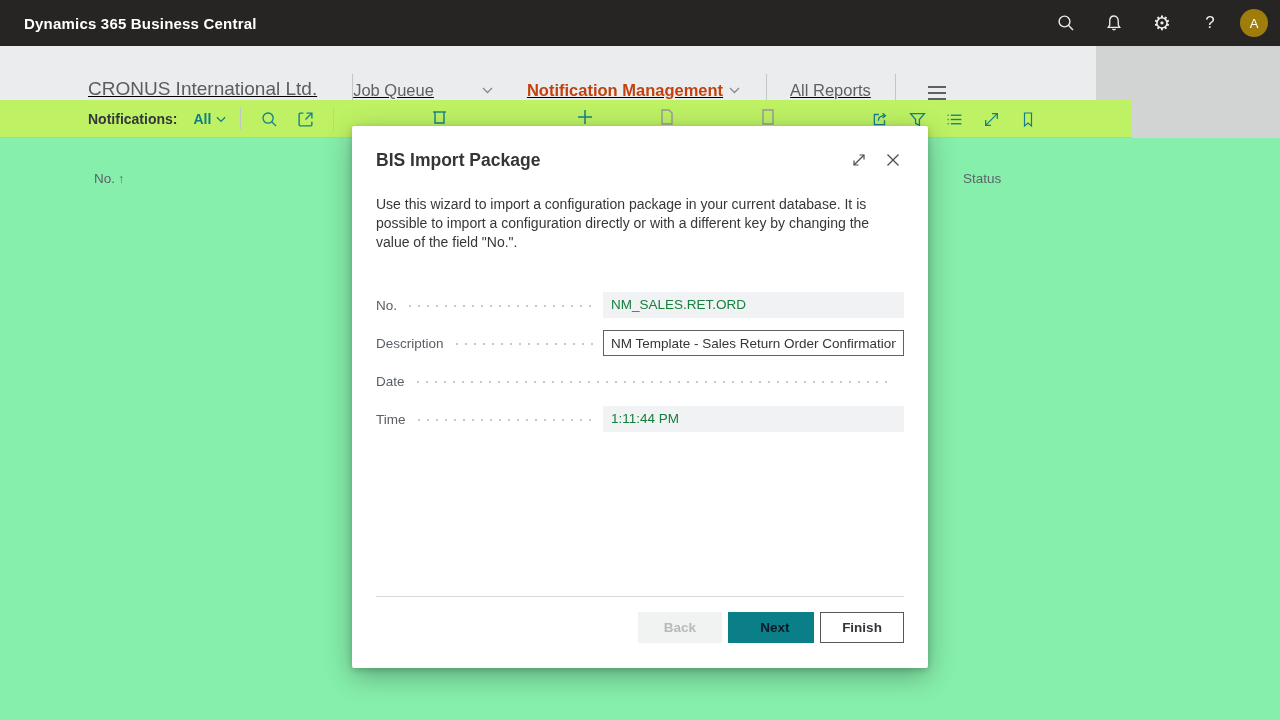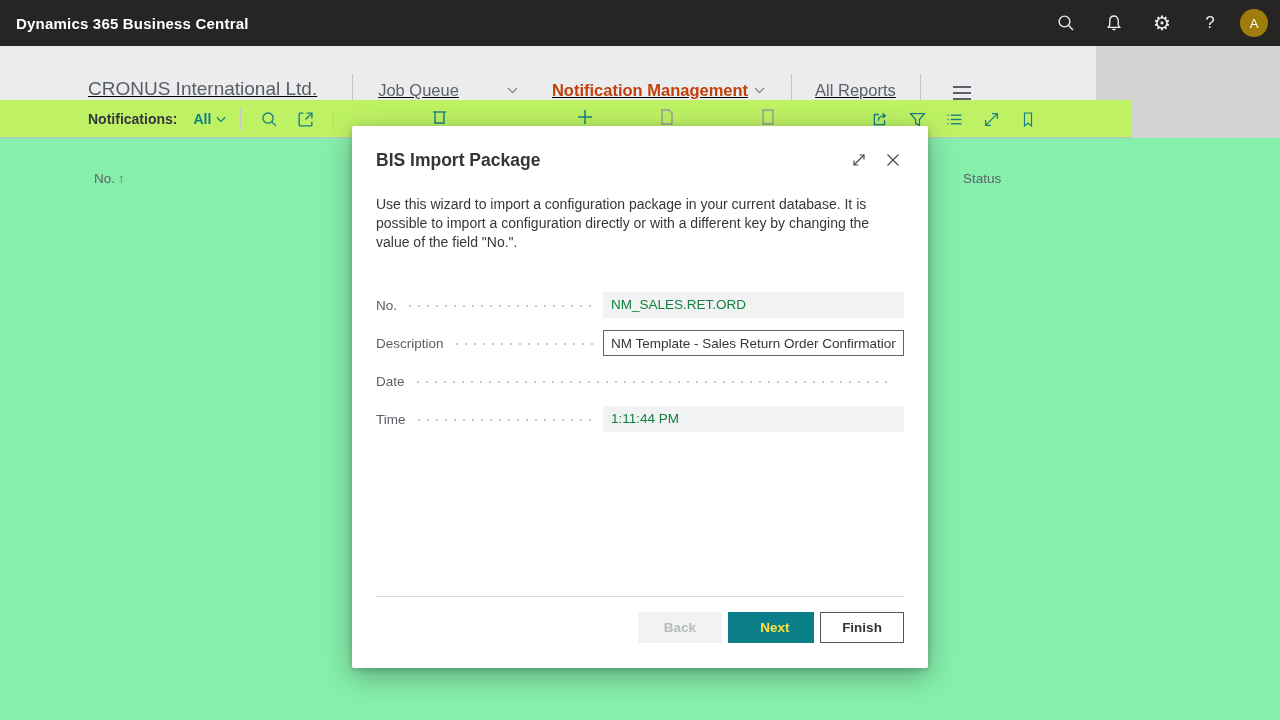--- a/index.html
+++ b/index.html
@@ -1,21 +1,21 @@
 <!DOCTYPE html>
 <html><head>
 <meta charset="utf-8">
 <style>
   * { margin:0; padding:0; box-sizing:border-box; }
   html,body { width:1280px; height:720px; overflow:hidden; font-family:"Liberation Sans", sans-serif; }
   .stage { position:relative; width:1280px; height:720px; background:#d2d3d3; }
 
   
   .appbar { position:absolute; left:0; top:0; width:1280px; height:46px; background:#262524; display:flex; align-items:center; z-index:5; }
-  .appbar-title { color:#ffffff; font-size:15px; font-weight:700; margin-left:16px; letter-spacing:.2px; }
+  .appbar-title { color:#ffffff; font-size:15px; font-weight:700; margin-left:24px; letter-spacing:.2px; }
   .appbar-right { position:absolute; right:0; top:0; height:46px; display:flex; align-items:center; }
   .appbar-btn { width:48px; height:46px; display:flex; align-items:center; justify-content:center; color:#ededed; cursor:pointer; }
   .avatar { width:28px; height:28px; border-radius:50%; background:#9e7d0d; color:#fff; font-size:13px; display:flex; align-items:center; justify-content:center; margin:0 12px 0 6px; cursor:pointer; }
   .qmark { font-size:17px; color:#ededed; }
   .gear-glyph { font-size:20px; line-height:1; }
 
   
   .navrow { position:absolute; left:0; top:46px; width:1096px; height:54px; background:#ebeced; display:flex; align-items:flex-end; z-index:2;text-decoration:underline; }
   .company { margin-left:88px; font-size:19px; color:#5a5e62; cursor:pointer; }
   .nav-divider { width:1px; height:26px; background:#c3c6c8; margin:0 0; }
@@ -55,21 +55,21 @@
   .field-label { font-size:13.5px; color:#5a6066; white-space:nowrap; }
   .leader { flex:1; height:2px; align-self:center; margin:0 10px 0 12px; position:relative; top:1px;
             background:repeating-linear-gradient(90deg,#c6c9cc 0 2px,transparent 2px 9px); }
   .field-box { width:301px; height:26px; flex:0 0 301px; font-size:13.5px; color:#15803d; }
   .field-readonly { background:#f1f2f3; line-height:26px; padding:0 8px; overflow:hidden; white-space:nowrap; }
   .field-input { border:1px solid #5f6265; background:#fff; padding:0 7px; font-family:"Liberation Sans", sans-serif; font-size:13.5px; color:#33363a; outline:none; }
   .dlg-footer { position:absolute; left:24px; right:24px; bottom:25px; border-top:1px solid #d9dadb; padding-top:15px;
                 display:flex; justify-content:flex-end; gap:6px; }
   .btn { height:31px; font-size:13.5px; font-weight:600; display:flex; align-items:center; justify-content:center; cursor:pointer; font-family:"Liberation Sans", sans-serif; }
   .btn-back { width:84px; background:#f1f2f2; color:#b7babd; border:none; cursor:default; }
-  .btn-next { width:86px; background:#0b7f87; color:#fde047; border:none;padding-left:8px; }
+  .btn-next { width:86px; background:#0b7f87; color:#0f172a; border:none;padding-left:8px; }
   .btn-finish { width:84px; background:#ffffff; color:#323539; border:1px solid #55585b; }
 
   svg { display:block; }
 </style>
 </head>
 <body>
 
 <div class="stage">
 
   <div class="appbar">
@@ -99,21 +99,21 @@
       </div>
       <div class="avatar">
         <span>A</span>
       </div>
     </div>
   </div>
 
   <div class="navrow">
     <div class="company">CRONUS International Ltd.</div>
     <div class="nav-divider" style="margin-left:35px;"></div>
-    <div class="nav-item" style="margin-left:25px;gap:48px;">
+    <div class="nav-item" style="gap:48px;">
       <span>Job Queue</span>
       <span class="nav-chevron">
         <svg width="11" height="7" viewBox="0 0 11 7" fill="none" stroke="#868a8e" stroke-width="1.3">
             <polyline points="1,1 5.5,5.5 10,1"></polyline>
           </svg>
       </span>
     </div>
     <div class="nav-item active" style="margin-left:34px;">
       <span>Notification Management</span>
       <span class="nav-chevron">

